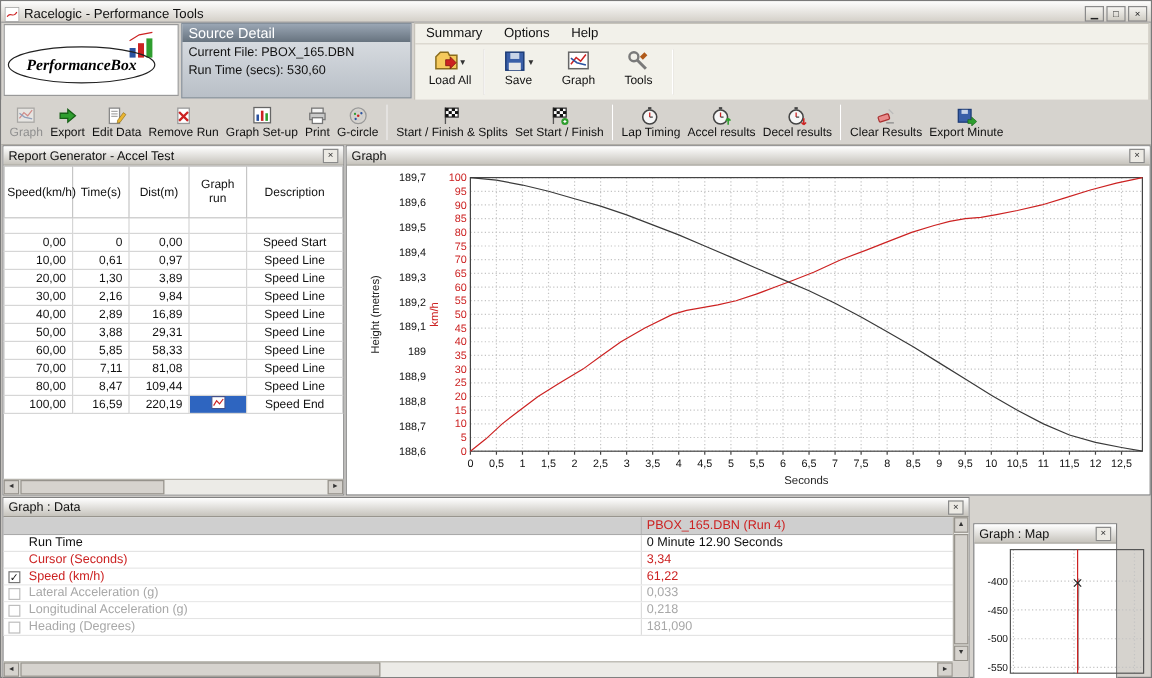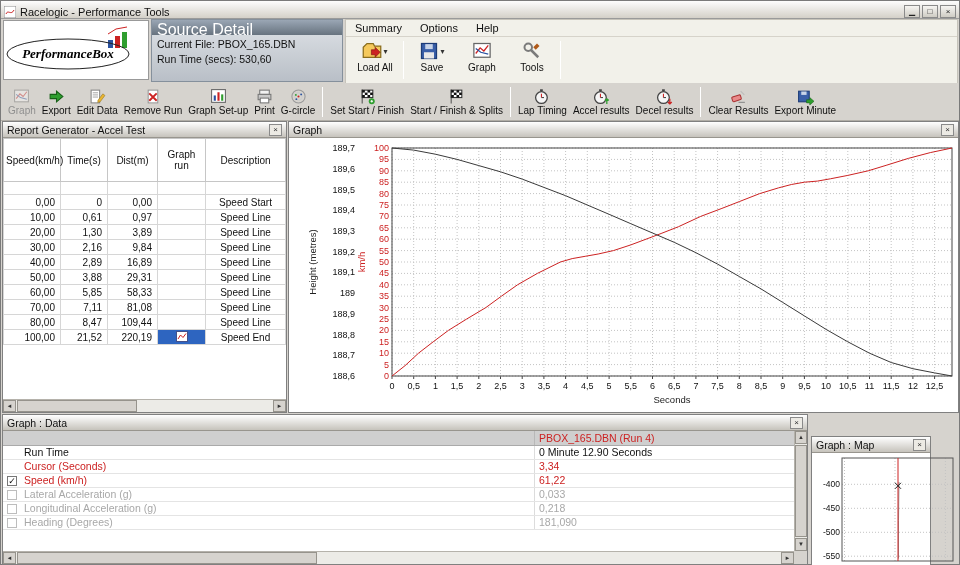--- a/index.html
+++ b/index.html
@@ -8,21 +8,21 @@
   .window{position:absolute;inset:0;border:1px solid #7a7a7a;background:#d6d3ce}
   
   .titlebar{height:18px;background:linear-gradient(#fdfdfd,#d4d0c8);border-bottom:1px solid #9a9a9a;display:flex;align-items:flex-end;padding:0 3px;font-size:11px}
   .titlebar .title{margin-left:4px}
   .winbtns{margin-left:auto;display:flex}
   .win-btn{width:16px;height:13px;margin-left:2px;background:linear-gradient(#f6f5f2,#cfccc4);border:1px solid #8a8a8a;font-size:8px;line-height:11px;text-align:center;color:#222}
   
   .header{position:absolute;top:18px;left:0;right:0;height:64px}
   .logo{position:absolute;left:2px;top:1px;width:146px;height:60px;background:#fff;border:1px solid #999}
   .source-detail{position:absolute;left:150px;top:0;width:192px;height:63px;border:1px solid #85909c;background:linear-gradient(#dfe3e7,#b9bfc7)}
-  .sd-title{height:15px;background:linear-gradient(#9aa6b4,#67737f);color:#fff;font-size:16px;padding:1px 5px}
+  .sd-title{height:15px;background:linear-gradient(#9aa6b4,#67737f);color:#fff;font-size:12px;padding:1px 5px}
   .sd-line{font-size:10.5px;padding:3px 5px 0 5px}
   .menu-wrap{position:absolute;left:344px;top:0;right:1px;height:79px;background:#f2f1ea;border:1px solid #c6c3ba}
   .menubar{height:17px;border-bottom:1px solid #d6d3ca;display:flex;font-size:11px;align-items:center}
   .menu-item{padding:1px 9px}
   .toolbar-top{display:flex;align-items:flex-start;padding:2px 4px;height:44px}
   .tt-item{width:50px;text-align:center;font-size:10px;padding-top:1px}
   .tt-ico{display:flex;align-items:center;justify-content:center;height:22px}
   .dd{font-size:8px;color:#333;margin-left:1px}
   .tt-sep{width:1px;height:38px;background:#b8b5ae;border-right:1px solid #fff;margin:2px 3px 0 3px}
   
@@ -220,37 +220,37 @@
       <div class="tb2-item">
         <svg viewBox="0 0 16 16" width="17" height="17">
           <line x1="3" y1="1.5" x2="3" y2="14.5" stroke="#555"></line>
           <rect x="3" y="2" width="10" height="7" fill="#fff" stroke="#333"></rect>
           <rect x="3" y="2" width="2.5" height="2.3" fill="#111"></rect>
           <rect x="8" y="2" width="2.5" height="2.3" fill="#111"></rect>
           <rect x="5.5" y="4.3" width="2.5" height="2.3" fill="#111"></rect>
           <rect x="10.5" y="4.3" width="2.5" height="2.3" fill="#111"></rect>
           <rect x="3" y="6.6" width="2.5" height="2.3" fill="#111"></rect>
           <rect x="8" y="6.6" width="2.5" height="2.3" fill="#111"></rect>
-          <circle cx="12" cy="12.5" r="2.8" fill="#2f9e2f"></circle>
-          <path d="M10.8 12.5h2.4M12 11.3v2.4" stroke="#fff" stroke-width=".9"></path>
-        </svg>
-        <span>Set Start / Finish</span>
+        </svg>
+        <span>Start / Finish &amp; Splits</span>
       </div>
       <div class="tb2-item">
         <svg viewBox="0 0 16 16" width="17" height="17">
           <line x1="3" y1="1.5" x2="3" y2="14.5" stroke="#555"></line>
           <rect x="3" y="2" width="10" height="7" fill="#fff" stroke="#333"></rect>
           <rect x="3" y="2" width="2.5" height="2.3" fill="#111"></rect>
           <rect x="8" y="2" width="2.5" height="2.3" fill="#111"></rect>
           <rect x="5.5" y="4.3" width="2.5" height="2.3" fill="#111"></rect>
           <rect x="10.5" y="4.3" width="2.5" height="2.3" fill="#111"></rect>
           <rect x="3" y="6.6" width="2.5" height="2.3" fill="#111"></rect>
           <rect x="8" y="6.6" width="2.5" height="2.3" fill="#111"></rect>
-        </svg>
-        <span>Start / Finish &amp; Splits</span>
+          <circle cx="12" cy="12.5" r="2.8" fill="#2f9e2f"></circle>
+          <path d="M10.8 12.5h2.4M12 11.3v2.4" stroke="#fff" stroke-width=".9"></path>
+        </svg>
+        <span>Set Start / Finish</span>
       </div>
       <span class="tb2-sep"></span>
       <div class="tb2-item">
         <svg viewBox="0 0 16 16" width="17" height="17">
           <circle cx="7" cy="9" r="5.5" fill="#f6f6f6" stroke="#444" stroke-width="1.2"></circle>
           <rect x="5.7" y="1.2" width="2.6" height="1.8" fill="#444"></rect>
           <line x1="7" y1="9" x2="7" y2="5.5" stroke="#cc2222"></line>
           <line x1="7" y1="9" x2="9.4" y2="9" stroke="#444"></line>
         </svg>
         <span>Lap Timing</span>
@@ -382,21 +382,21 @@
           </tr>
           <tr>
             <td class="num">80,00</td>
             <td class="num">8,47</td>
             <td class="num">109,44</td>
             <td></td>
             <td class="desc">Speed Line</td>
           </tr>
           <tr>
             <td class="num">100,00</td>
-            <td class="num">21,52</td>
+            <td class="num">16,59</td>
             <td class="num">220,19</td>
             <td class="sel"><svg width="12" height="11" viewBox="0 0 12 11">
                 <rect x=".5" y=".5" width="11" height="10" fill="#fff" stroke="#44518a"></rect>
                 <polyline points="2,8 4.5,4 7,6.5 10,2.5" fill="none" stroke="#cc2222"></polyline>
               </svg></td>
             <td class="desc">Speed End</td>
           </tr>
         </tbody>
     </table>
     <div class="hscroll" style="right:0">

